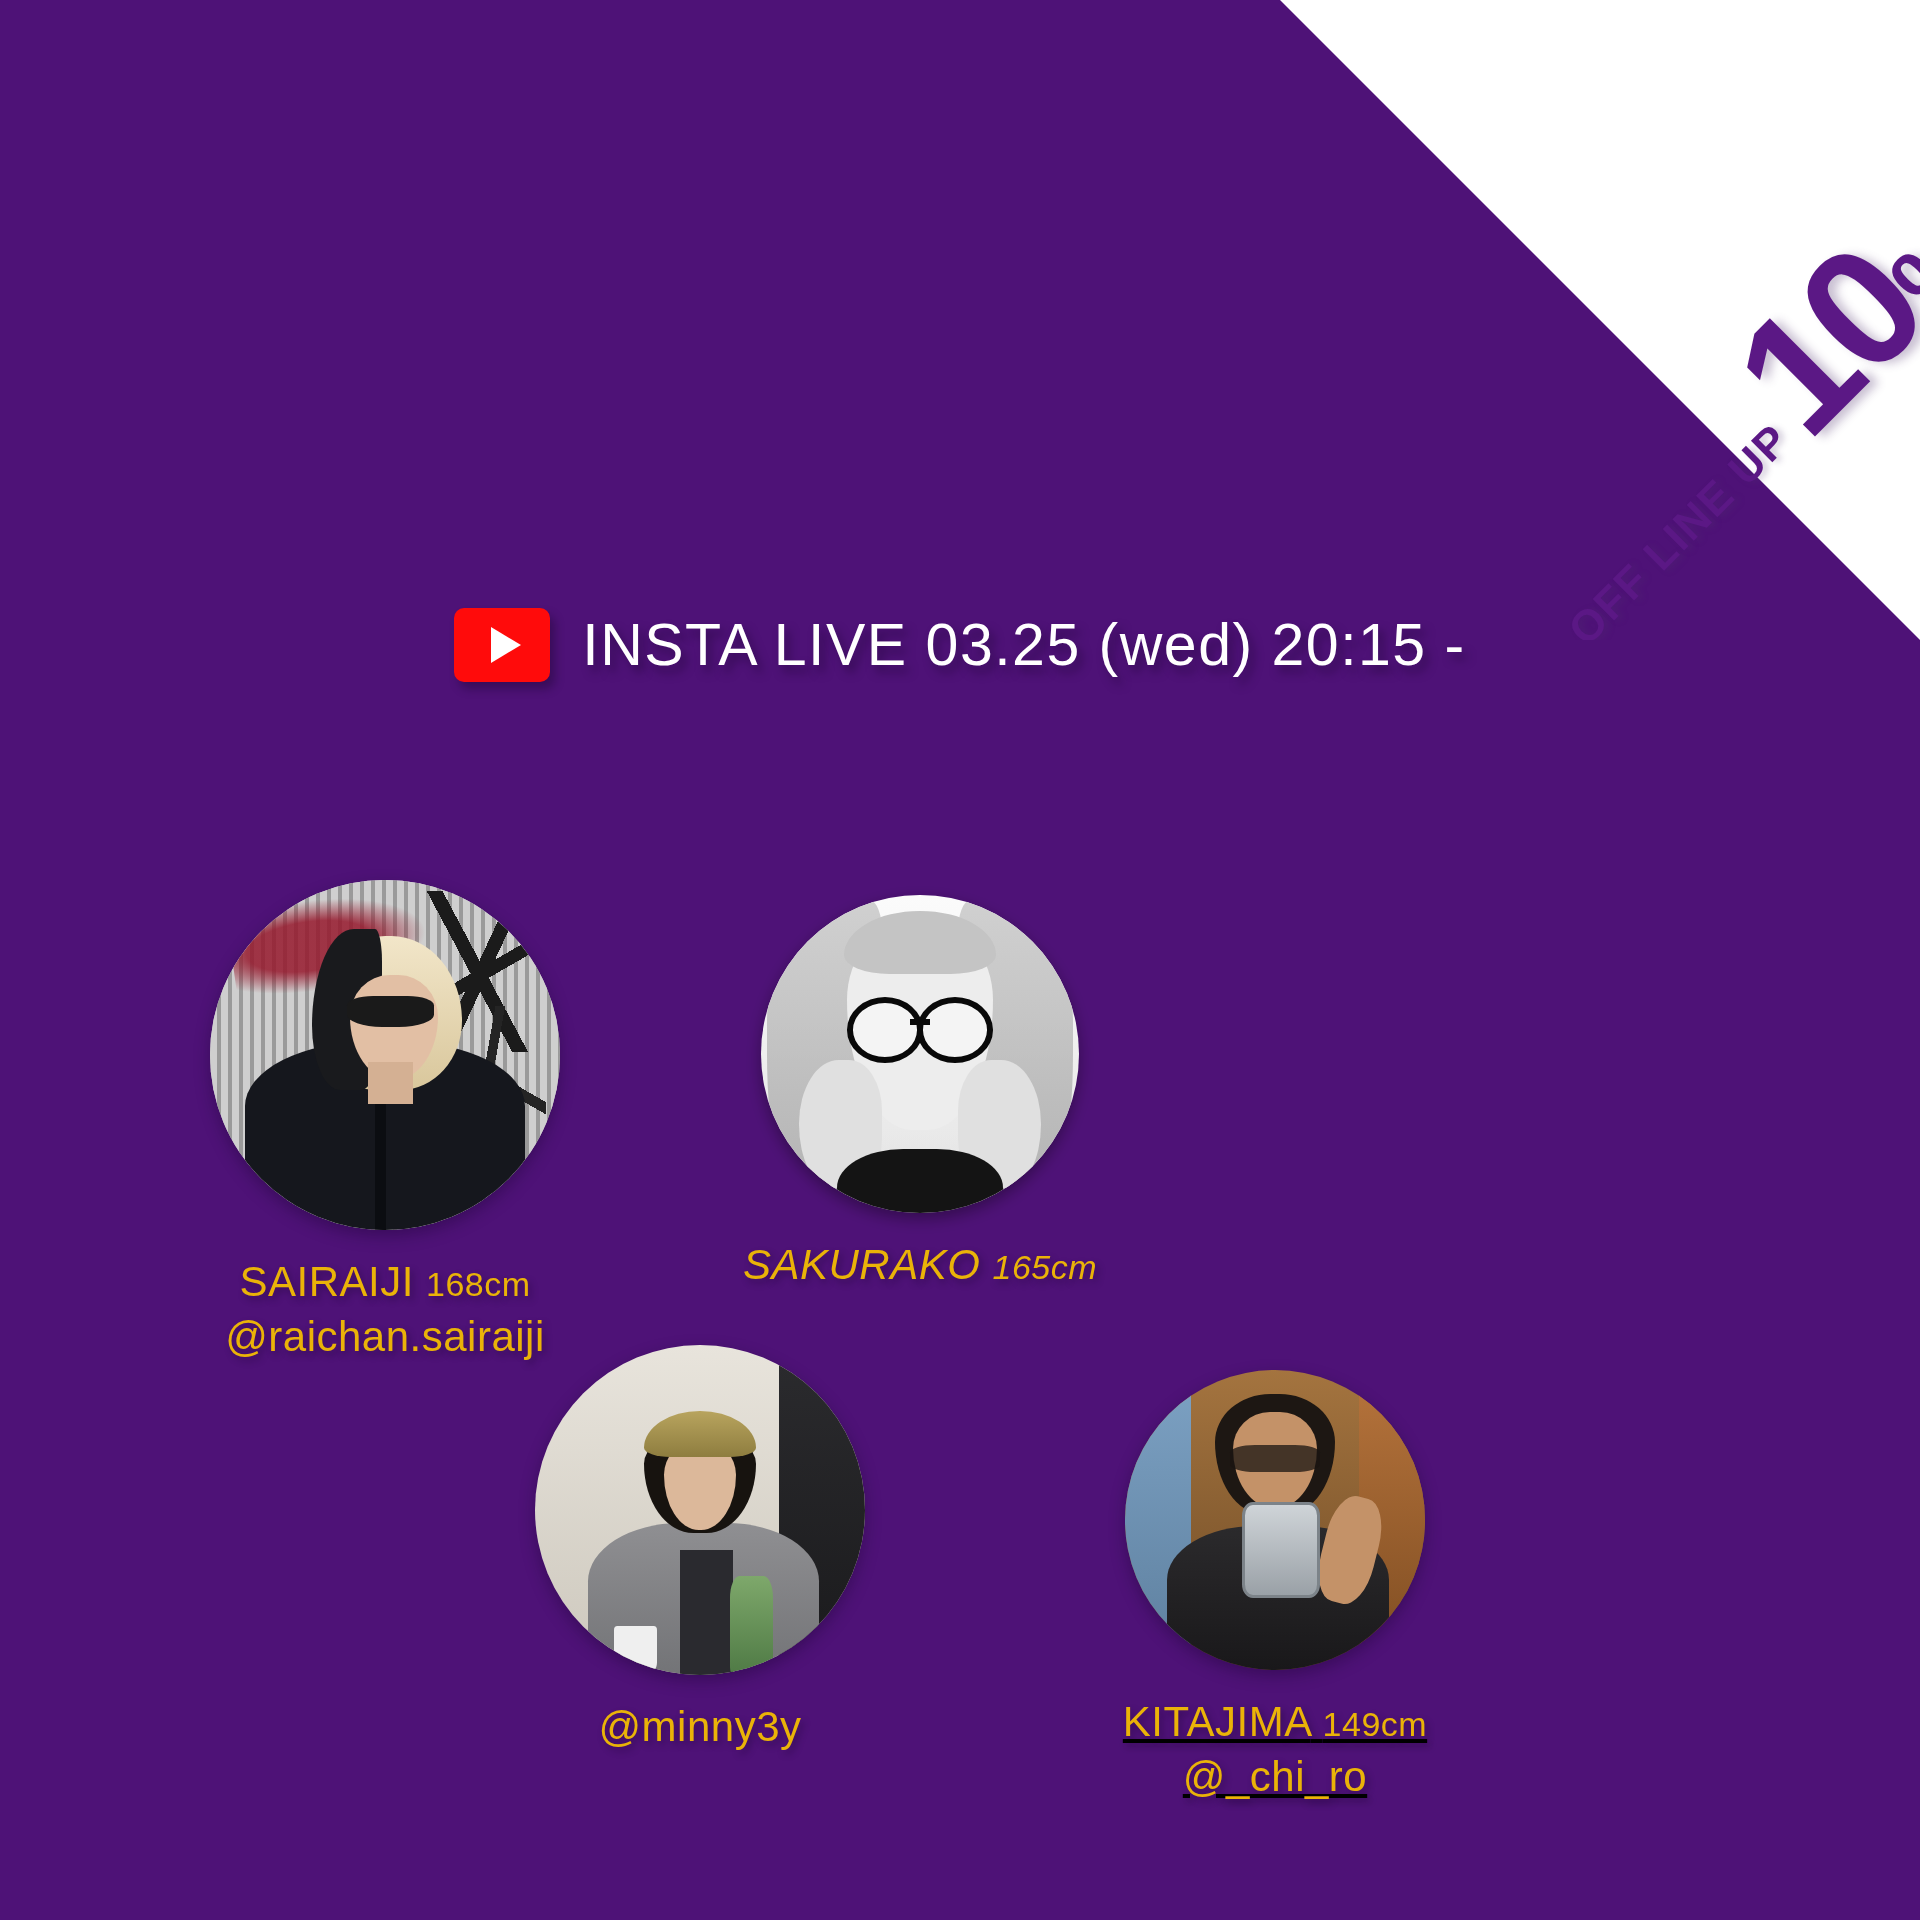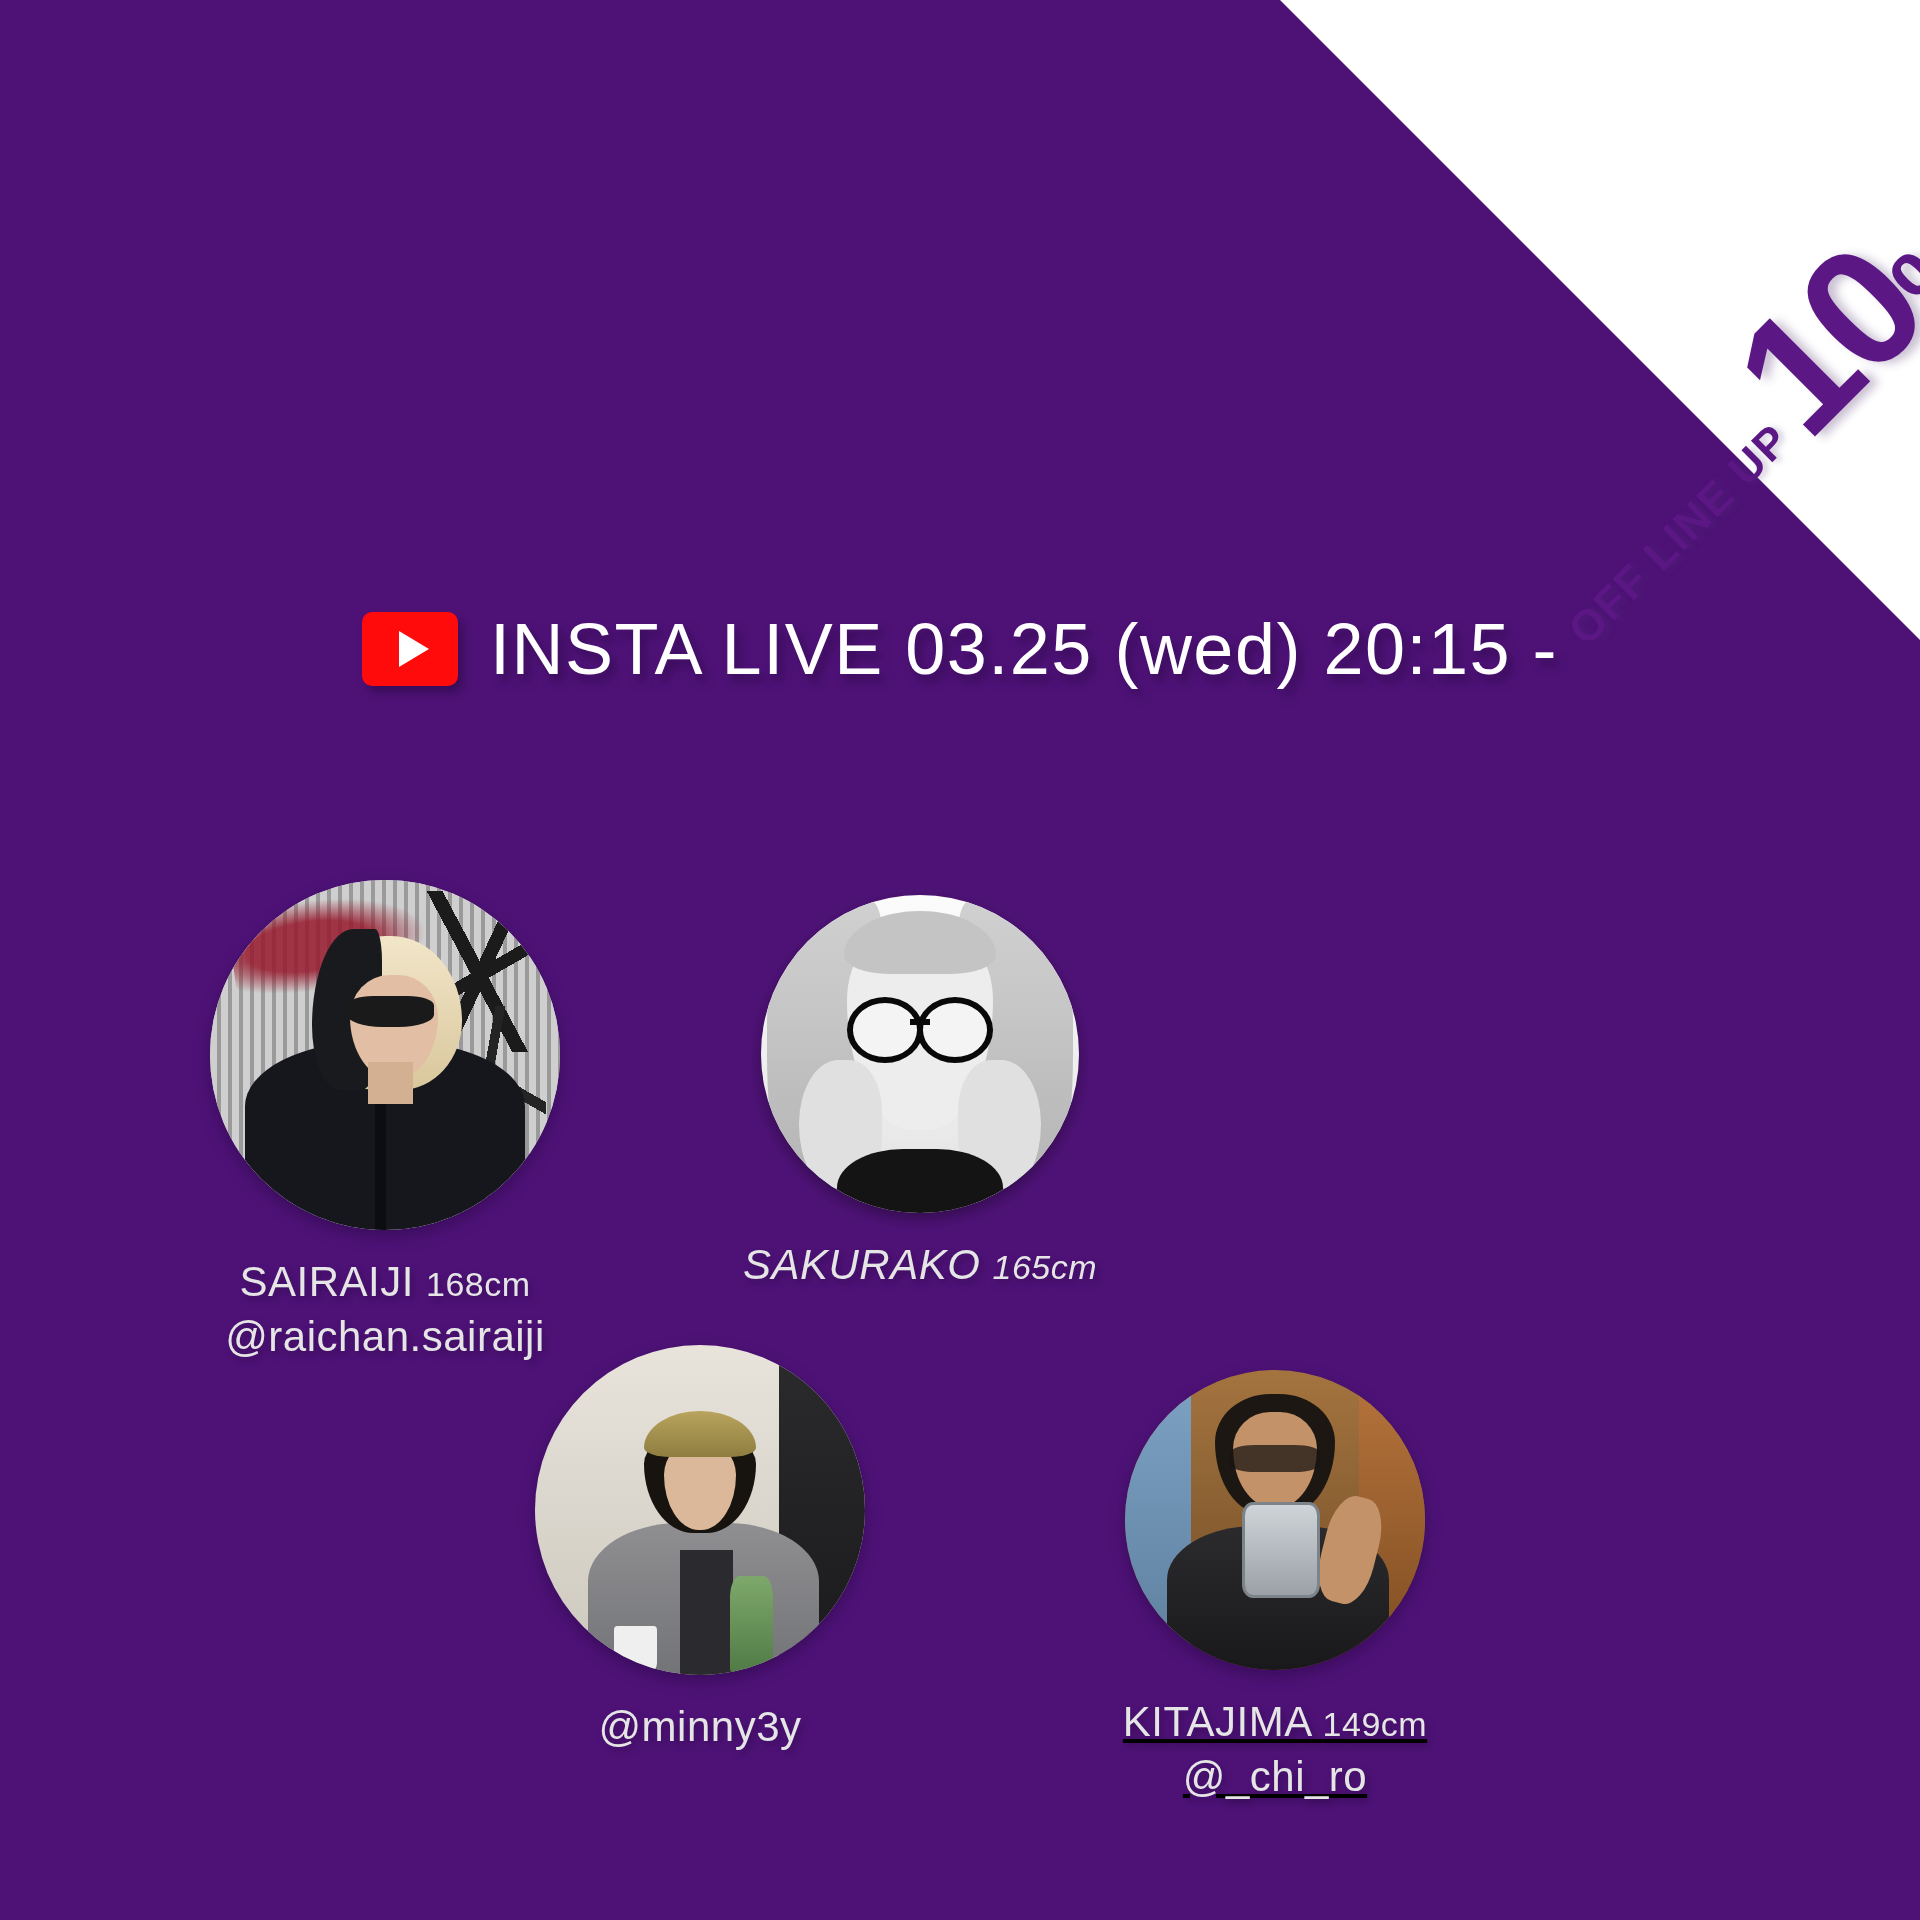--- a/index.html
+++ b/index.html
@@ -101,38 +101,38 @@
   }
   .play-icon .tri {
     width: 0; height: 0;
     border-left: 30px solid #ffffff;
     border-top: 18px solid transparent;
     border-bottom: 18px solid transparent;
     margin-left: 8px;
   }
   .subline-text {
     color: #ffffff;
-    font-size: 72px;
+    font-size: 59px;
     font-weight: 400;
     letter-spacing: 1.5px;
     white-space: nowrap;
     text-shadow: 5px 7px 10px rgba(32,6,54,0.5);
   }
 
   
   .person { position: absolute; text-align: center; }
   .avatar {
     border-radius: 50%;
     overflow: hidden;
     position: relative;
     box-shadow: 0 6px 16px rgba(20,4,40,0.35);
   }
   .avatar .scene { position: absolute; inset: 0; }
   .plabel {
-    color: #e5e5e5;
+    color: #eab308;
     font-size: 42px;
     font-weight: 400;
     letter-spacing: 0.5px;
     line-height: 1.32;
     white-space: nowrap;
     text-shadow: 3px 4px 7px rgba(32,6,54,0.45);
   }
   .plabel .nm .cm { font-size: 34px; }
 
   

